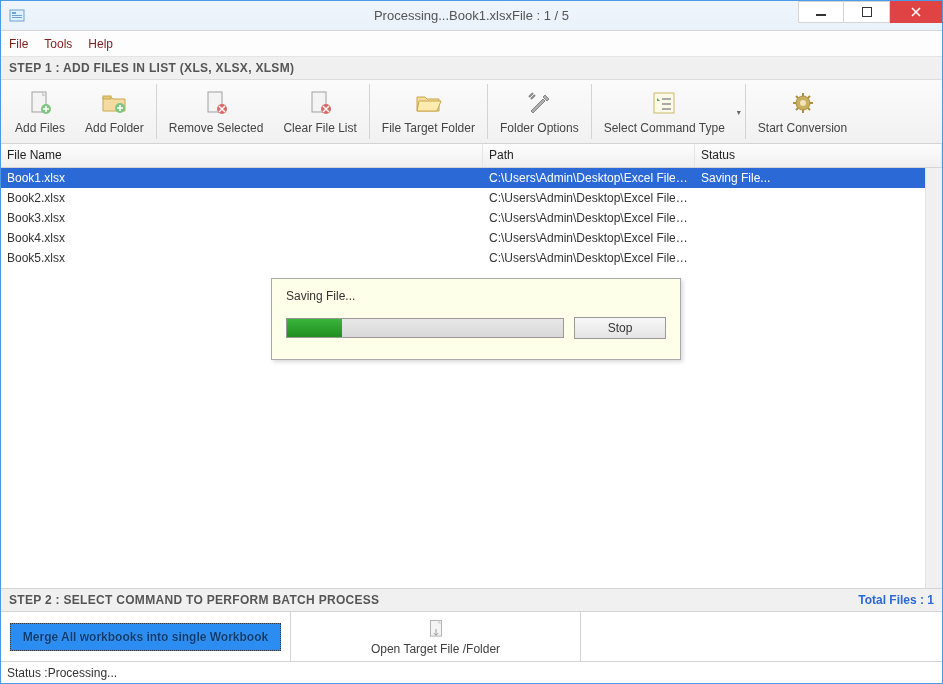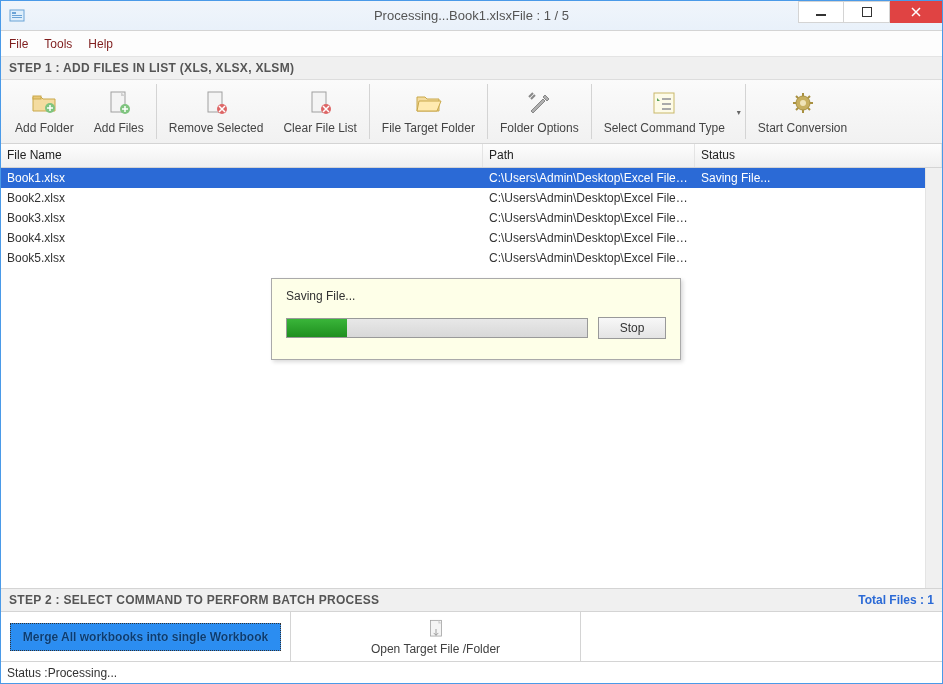--- a/index.html
+++ b/index.html
@@ -36,21 +36,21 @@
 .tr { display: flex; height: 20px; align-items: center; font-size: 12px; }
 .tr.selected { background: #2b6ad6; color: #fff; }
 .td { padding: 2px 6px; overflow: hidden; white-space: nowrap; text-overflow: ellipsis; }
 .scrollbar-v { position: absolute; right: 0; top: 24px; bottom: 0; width: 17px; background: #f0f0f0; border-left: 1px solid #e4e4e4; }
 
 .progress-dialog { position: absolute; left: 270px; top: 134px; width: 410px; height: 82px; background: #feffe8; border: 1px solid #aaa; box-shadow: 2px 2px 4px rgba(0,0,0,0.15); padding: 10px 14px 14px; }
 .progress-dialog .msg { font-size: 12px; color: #333; margin-bottom: 14px; }
 .progress-row { display: flex; align-items: center; gap: 10px; }
 .progress-bar { height: 20px; flex: 1; border: 1px solid #999; background: linear-gradient(#e8e8e8,#d8d8d8); position: relative; }
 .progress-fill { height: 100%; width: 20%; background: linear-gradient(#3ab53a,#1f8f1f); }
-.stop-btn { width: 68px; height: 22px; background: linear-gradient(#f8f8f8,#e4e4e4); border: 1px solid #999; font-size: 12px; color: #333; display: flex; align-items: center; justify-content: center; }
+.stop-btn { width: 92px; height: 22px; background: linear-gradient(#f8f8f8,#e4e4e4); border: 1px solid #999; font-size: 12px; color: #333; display: flex; align-items: center; justify-content: center; }
 
 .step2-bar { display: flex; justify-content: space-between; align-items: center; background: #f0f0f0; border-top: 1px solid #d4d4d4; padding: 4px 8px; }
 .step2-bar .lbl { font-weight: bold; color: #555; letter-spacing: 0.3px; }
 .step2-bar .total { color: #2b6ad6; font-weight: bold; }
 
 .action-row { display: flex; height: 50px; border-top: 1px solid #d4d4d4; }
 .action-row > div { border-right: 1px solid #d4d4d4; display: flex; align-items: center; justify-content: center; }
 .cmd-pill { width: 290px; background: #fff; padding: 16px 8px; }
 .cmd-pill-inner { background: #2b8df1; color: #0a3c72; font-weight: bold; padding: 6px 12px; border: 1px dotted #333; font-size: 12px; text-shadow: 0 0 1px rgba(255,255,255,0.3); }
 .start-cell { flex: 1; gap: 8px; font-size: 20px; font-weight: bold; color: #3a3a3a; }
@@ -99,38 +99,38 @@
     <span>Tools</span>
     <span>Help</span>
   </div>
 
   <div class="step-header">STEP 1 : ADD FILES IN LIST (XLS, XLSX, XLSM)</div>
 
   <div class="toolbar">
     <div class="tool-btn">
       <span class="ico">
           <svg width="28" height="28" viewBox="0 0 28 28">
+            <rect x="6" y="3" width="14" height="20" fill="#f4f4f4" stroke="#a0a0a0"></rect>
+            <path d="M16 3 L20 7 L16 7 Z" fill="#d0d0d0"></path>
+            <circle cx="20" cy="20" r="5" fill="#7fc47f"></circle>
+            <path d="M20 17 V23 M17 20 H23" stroke="#fff" stroke-width="1.5"></path>
+          </svg>
+        </span>
+      <span>Add Files</span>
+    </div>
+    <div class="tool-btn">
+      <span class="ico">
+          <svg width="28" height="28" viewBox="0 0 28 28">
             <path d="M3 8 L11 8 L13 10 L25 10 L25 22 L3 22 Z" fill="#f4dca0" stroke="#c9a84a"></path>
             <rect x="3" y="7" width="8" height="3" fill="#e8c878" stroke="#c9a84a"></rect>
             <circle cx="20" cy="19" r="5" fill="#7fc47f"></circle>
             <path d="M20 16 V22 M17 19 H23" stroke="#fff" stroke-width="1.5"></path>
           </svg>
         </span>
       <span>Add Folder</span>
-    </div>
-    <div class="tool-btn">
-      <span class="ico">
-          <svg width="28" height="28" viewBox="0 0 28 28">
-            <rect x="6" y="3" width="14" height="20" fill="#f4f4f4" stroke="#a0a0a0"></rect>
-            <path d="M16 3 L20 7 L16 7 Z" fill="#d0d0d0"></path>
-            <circle cx="20" cy="20" r="5" fill="#7fc47f"></circle>
-            <path d="M20 17 V23 M17 20 H23" stroke="#fff" stroke-width="1.5"></path>
-          </svg>
-        </span>
-      <span>Add Files</span>
     </div>
     <div class="tool-sep"></div>
     <div class="tool-btn">
       <span class="ico">
           <svg width="28" height="28" viewBox="0 0 28 28">
             <rect x="6" y="3" width="14" height="20" fill="#f4f4f4" stroke="#a0a0a0"></rect>
             <circle cx="20" cy="20" r="5" fill="#d66"></circle>
             <path d="M17 17 L23 23 M23 17 L17 23" stroke="#fff" stroke-width="1.5"></path>
           </svg>
         </span>

